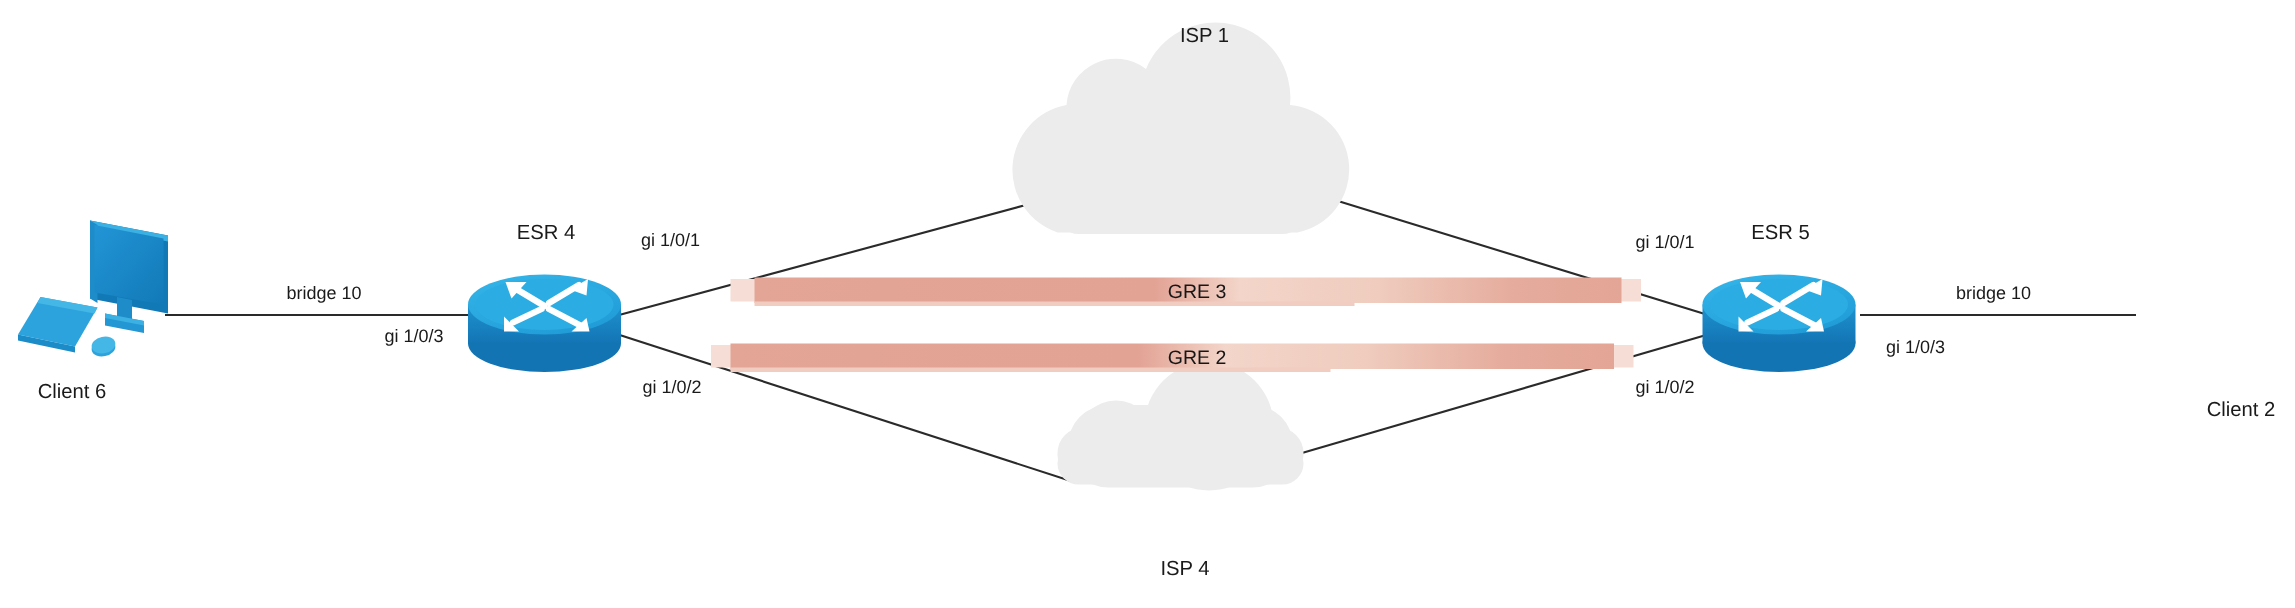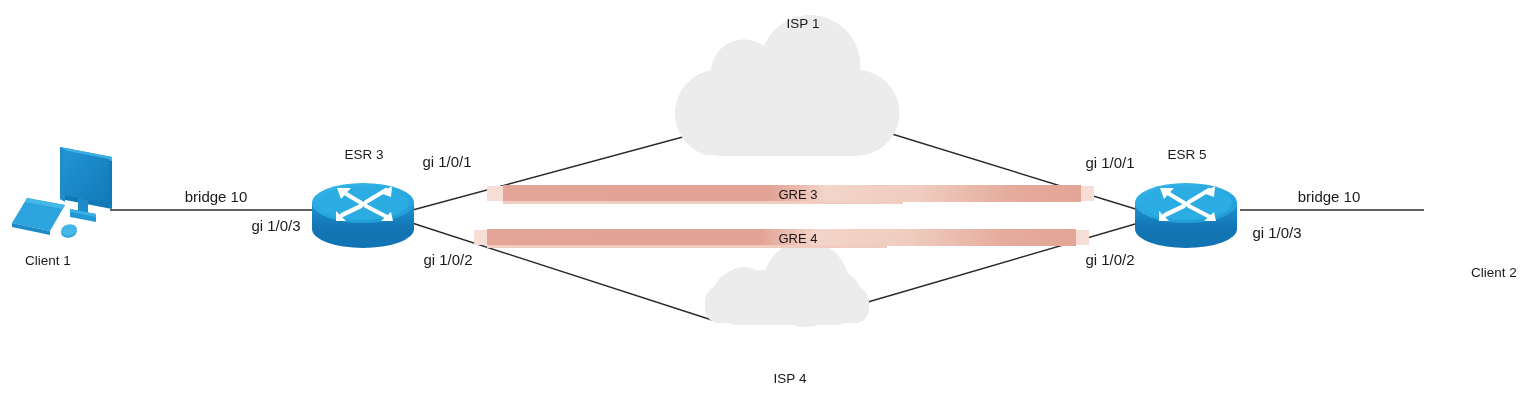--- a/index.html
+++ b/index.html
@@ -20,21 +20,21 @@
   .svg-layer {
     position: absolute;
     left: 0;
     top: 0;
     width: 1530px;
     height: 405px;
   }
   .lbl {
     position: absolute;
     font-family: "Liberation Sans", sans-serif;
-    font-size: 15px;
+    font-size: 12px;
     color: #1a1a1a;
     white-space: nowrap;
     line-height: 1;
   }
   .lbl.center { transform: translateX(-50%); }
   .node-title {
     font-size: 13.5px;
   }
   .gre-label {
     position: absolute;
@@ -186,25 +186,25 @@
       <polygon points="40,66 66,71 66,79 40,74" fill="#2396d4"></polygon>
       <polygon points="40,66 66,71 66,74 40,69" fill="#3bb0e2"></polygon>
       <polygon points="-3,55 35,62 20,88 -18,80" fill="#2ca3dc"></polygon>
       <polygon points="-3,55 35,62 33,66 -5,59" fill="#45b7e6"></polygon>
       <polygon points="-18,80 20,88 20,92 -18,84" fill="#1b8cc8"></polygon>
       <ellipse cx="39" cy="89" rx="8" ry="5.5" fill="#2ca3dc" transform="rotate(-12 39 89)"></ellipse>
       <ellipse cx="39" cy="87" rx="8" ry="5.5" fill="#45b7e6" transform="rotate(-12 39 87)"></ellipse>
     </g>
   </svg>
 
-  <div class="lbl center node-title" style="left:48px; top:254px;">Client 1</div>
+  <div class="lbl center node-title" style="left:48px; top:254px;">Client 6</div>
 
   <div class="lbl center node-title" style="left:1470px; top:266px;margin-left:24px;">Client 2</div>
 
-  <div class="lbl center node-title" style="left:364px; top:148px;">ESR 3</div>
+  <div class="lbl center node-title" style="left:364px; top:148px;">ESR 4</div>
 
   <div class="lbl center node-title" style="left:1187px; top:148px;">ESR 5</div>
 
   <div class="lbl center node-title" style="left:803px; top:17px;">ISP 1</div>
 
   <div class="lbl center node-title" style="left:790px; top:372px;">ISP 4</div>
 
   <div class="lbl center" style="left:216px; top:189px;">bridge 10</div>
 
   <div class="lbl center" style="left:276px; top:218px;">gi 1/0/3</div>
@@ -216,15 +216,15 @@
   <div class="lbl center" style="left:447px; top:154px;">gi 1/0/1</div>
 
   <div class="lbl center" style="left:448px; top:252px;">gi 1/0/2</div>
 
   <div class="lbl center" style="left:1110px; top:155px;">gi 1/0/1</div>
 
   <div class="lbl center" style="left:1110px; top:252px;">gi 1/0/2</div>
 
   <div class="gre-label" style="left:798px; top:194px;">GRE 3</div>
 
-  <div class="gre-label" style="left:798px; top:238px;">GRE 4</div>
+  <div class="gre-label" style="left:798px; top:238px;">GRE 2</div>
 
 </div>
 
 </body></html>

